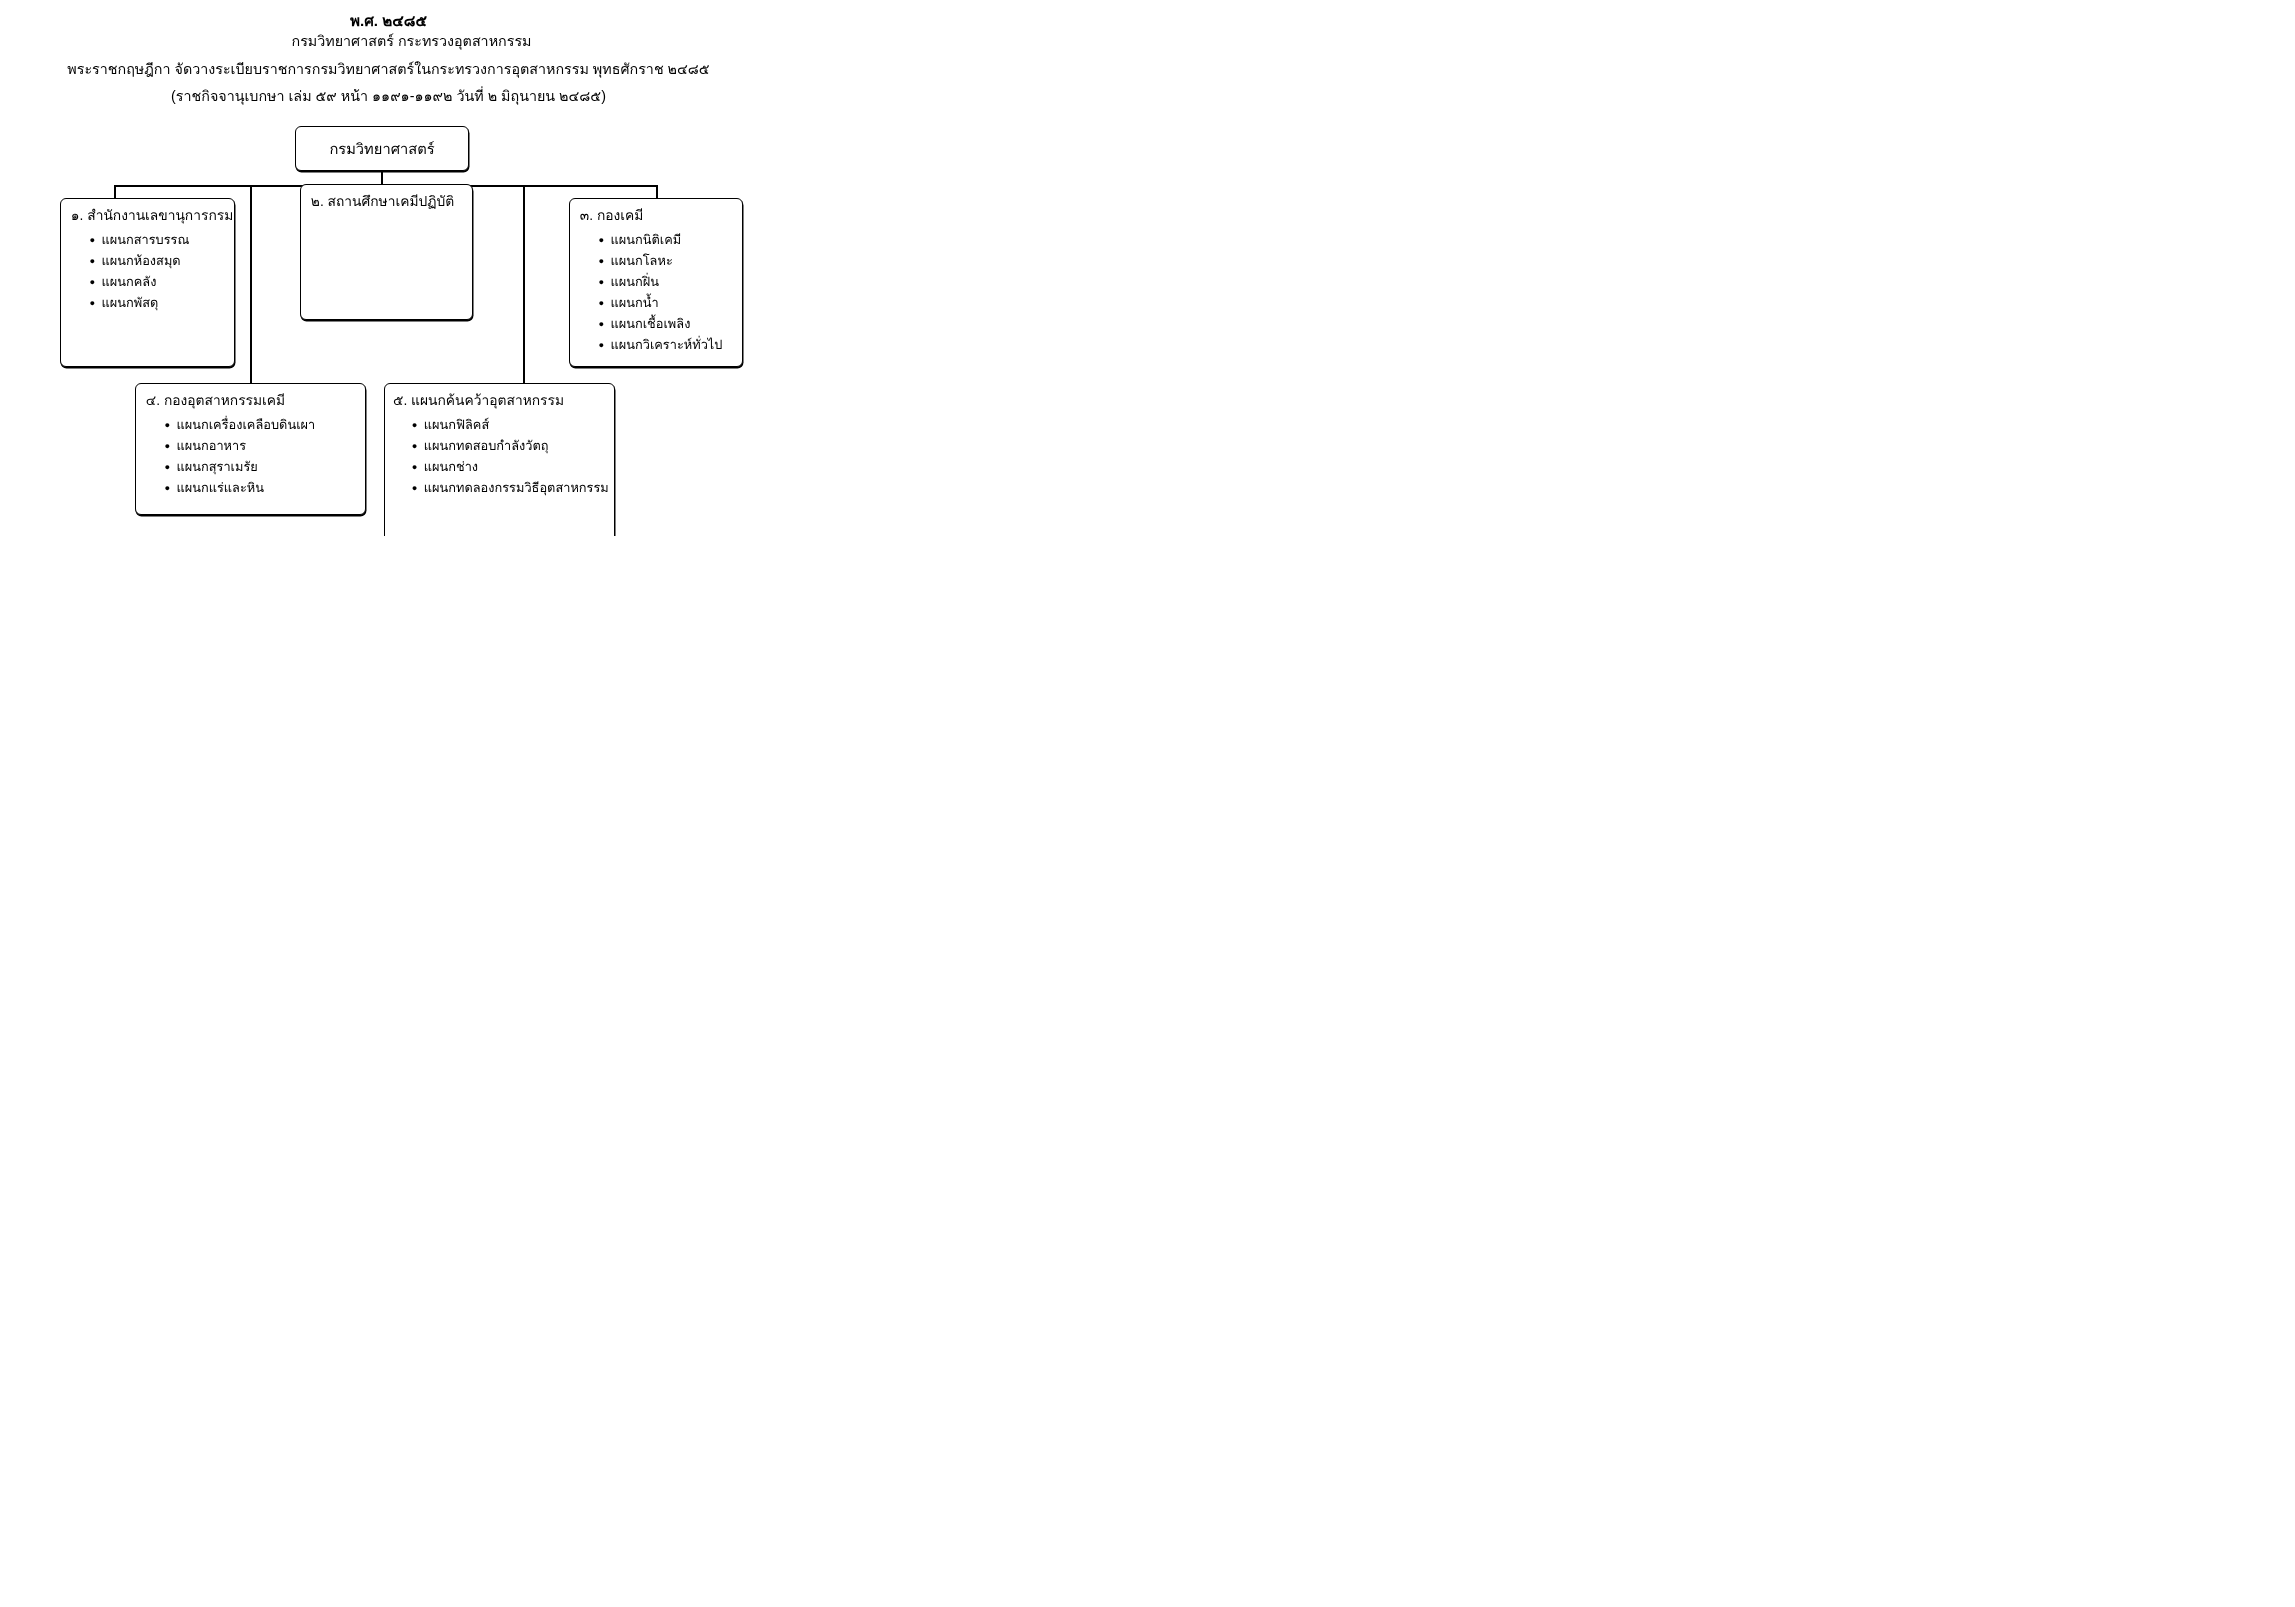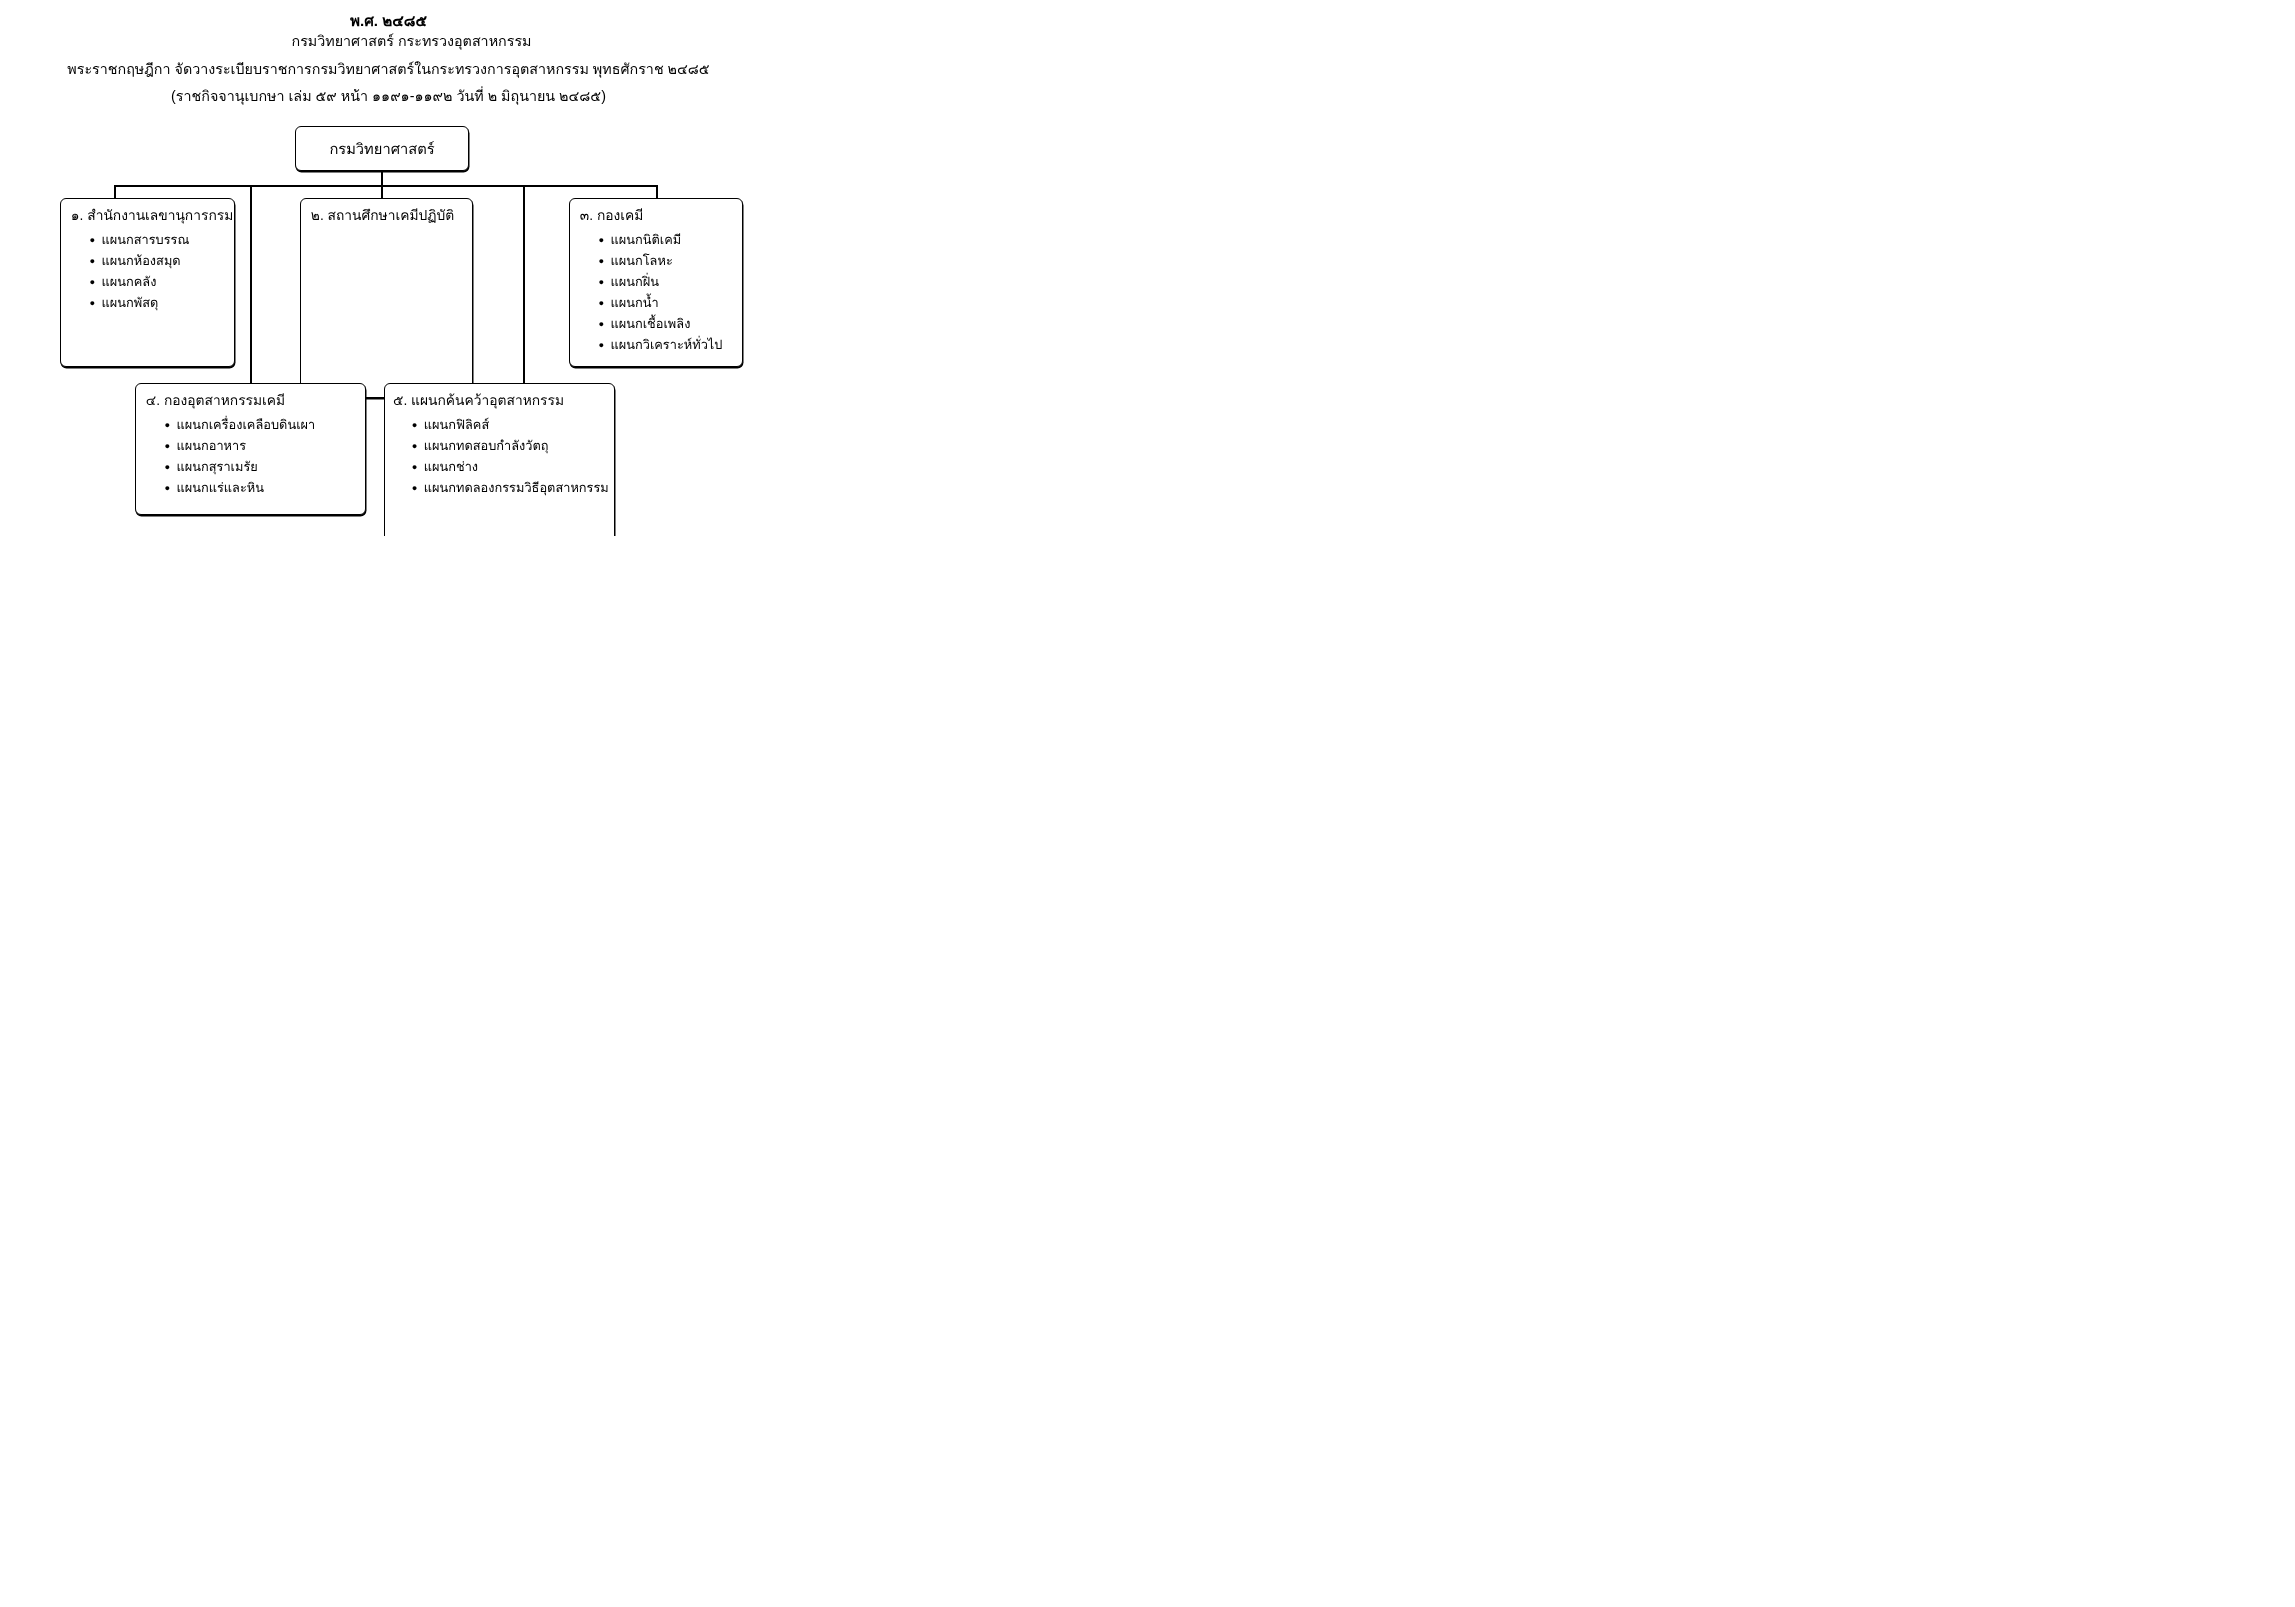--- a/index.html
+++ b/index.html
@@ -32,21 +32,21 @@
     box-shadow: 0.5px 1.5px 0 #000;
     box-sizing: border-box;
     padding: 7.9px 9.8px;
   }
   .root-box {
     left: 295px; top: 126px; width: 174px; height: 45px;
     display: flex; align-items: center; justify-content: center;
     font-size: 14.7px;
   }
   .box-1 { left: 27px;   top: 198px; width: 175px; height: 169px; margin-left: 33px; }
-  .box-2 { left: 300px;  top: 198px; width: 173px; height: 200px; }
+  .box-2 { left: 300px;  top: 184px; width: 173px; height: 136px; }
   .box-3 { left: 569px; top: 198px; width: 174px; height: 169px; }
   .box-4 { left: 135px;  top: 383px; width: 231px; height: 132px; }
   .box-5 { left: 384px;  top: 383px; width: 231px; height: 160px; padding-left: 8px; }
   .box-title {
     font-size: 13.8px;
     line-height: 1.3;
     margin-bottom: 5.9px;
     white-space: nowrap;
   }
   .box-items {

